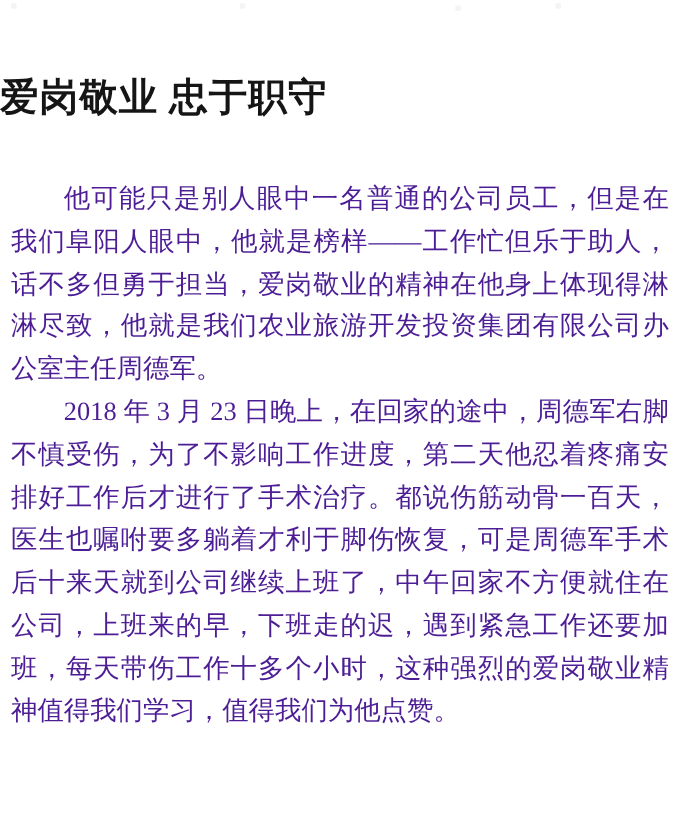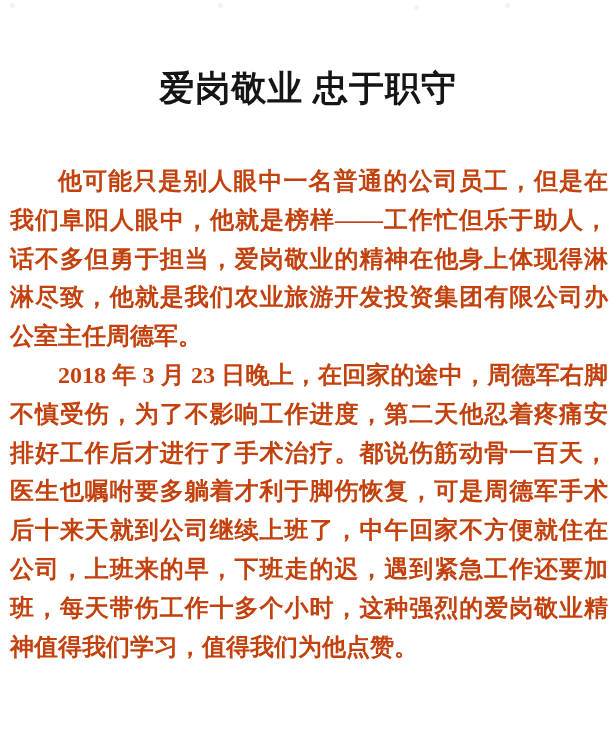--- a/index.html
+++ b/index.html
@@ -14,37 +14,37 @@
     background: #ffffff;
     overflow: hidden;
     font-family: "Liberation Serif", "DejaVu Serif", serif;
   }
   .doc-title {
     margin: 0;
     padding-top: 68px;
     font-size: 35px;
     line-height: 42px;
     font-weight: bold;
-    text-align: center;
+    text-align: left;
     letter-spacing: 1px;
     color: #151515;
     font-family: "Liberation Serif", "DejaVu Serif", serif;
   }
   .content {
     margin-top: 52px;
   }
   .content p {
     margin: 0;
     padding: 0 8px 0 10px;
     font-size: 24px;
     line-height: 38.8px;
     text-align: justify;
     text-indent: 2em;
-    color: #c2410c;
-    font-weight: 700;
+    color: #4c1d95;
+    font-weight: 400;
     letter-spacing: 0px;
   }
   
   .speck {
     position: absolute;
     width: 5px;
     height: 5px;
     background: #f4f4f4;
     border-radius: 1px;
   }

